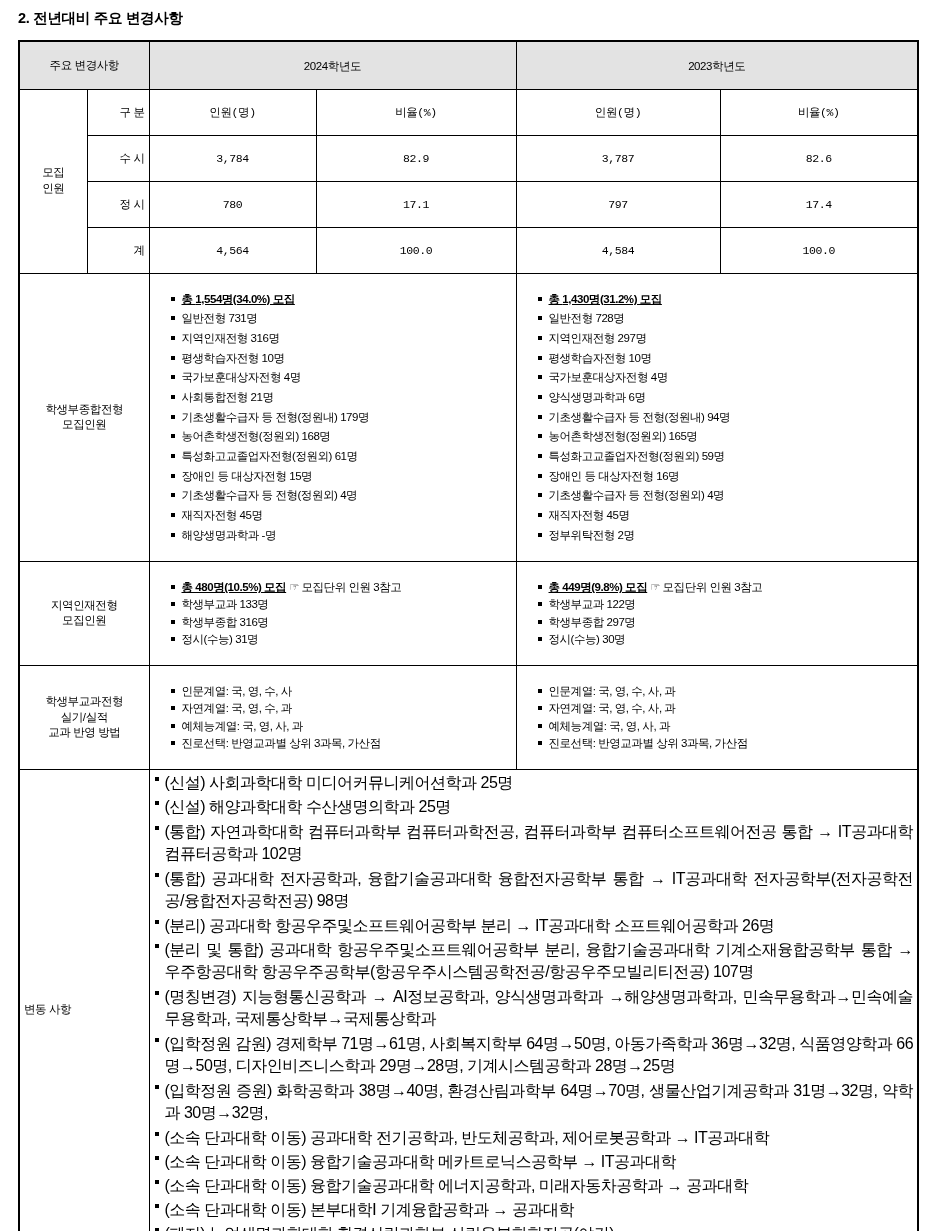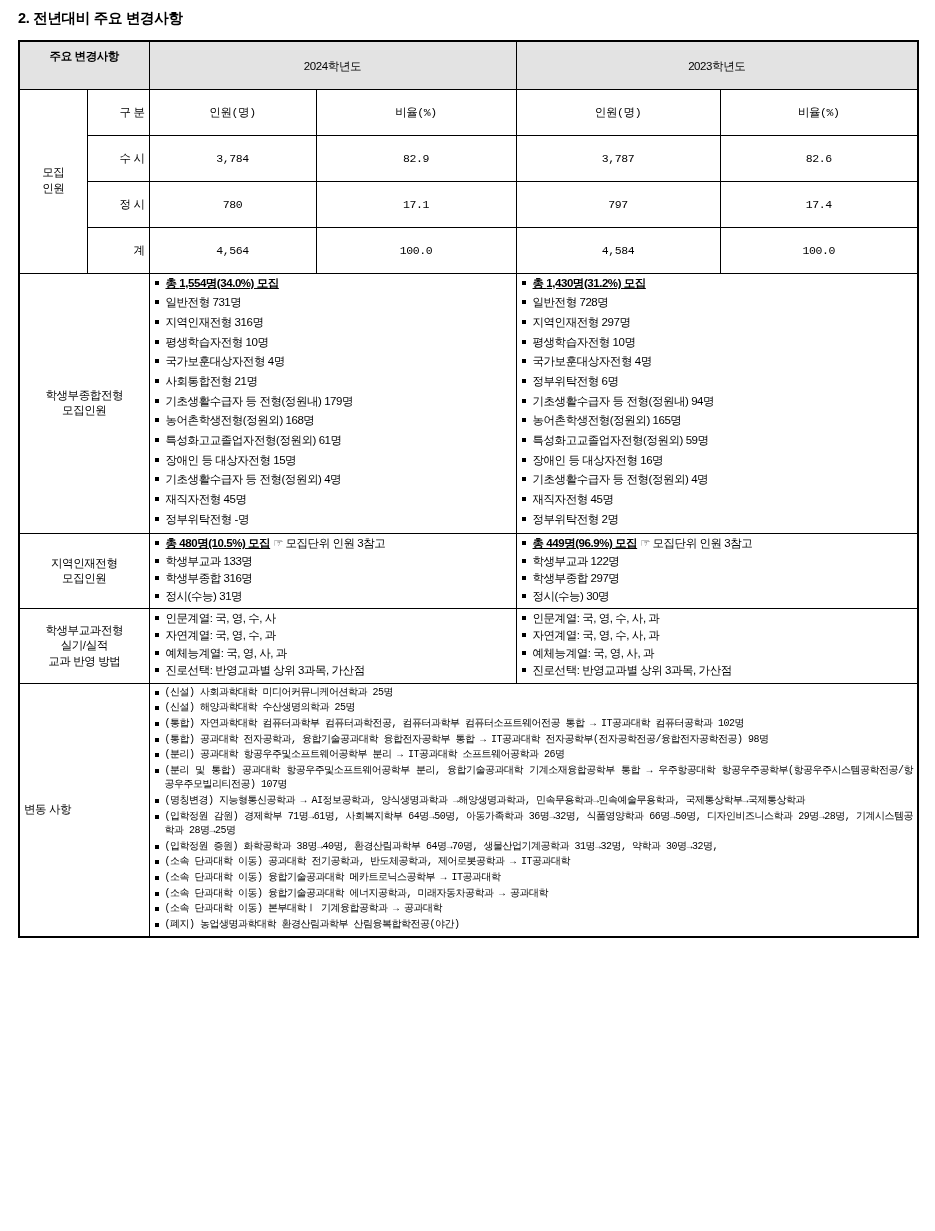--- a/index.html
+++ b/index.html
@@ -51,23 +51,23 @@
 
   
   .hdr {
     background: #e3e3e3;
     text-align: center;
     font-weight: bold;
     height: 48px;
     font-size: 12px;
   }
   .hdr.first {
-    font-weight: bold;
-    vertical-align: top;
-    padding-top: 7px;
+    font-weight: normal;
+    vertical-align: top;
+    padding-top: 16px;
   }
   .hdr.year {
     vertical-align: top;
     padding-top: 17px;
   }
 
   
   .lbl-cell {
     text-align: center;
     font-weight: bold;
@@ -94,21 +94,21 @@
   .row-h { height: 46px; }
   .row-h-first { height: 46px; }
 
   
   .list-cell {
     vertical-align: top;
     padding: 6px 6px 6px 8px;
   }
   ul.blist {
     list-style: none;
-    margin: 0;
+    margin: 16px;
     padding: 0;
   }
   ul.blist > li {
     position: relative;
     padding-left: 12px;
     margin: 0 0 4.5px 0;
     font-size: 11.5px;
     line-height: 1.32;
     letter-spacing: -0.45px;
   }
@@ -134,25 +134,24 @@
   }
   ul.clist {
     list-style: none;
     margin: 0;
     padding: 0;
   }
   ul.clist > li {
     position: relative;
     padding-left: 11px;
     margin: 0 0 1.5px 0;
-    font-size: 10px;
+    font-size: 16px;
     line-height: 1.42;
     letter-spacing: -0.5px;
     text-align: justify;
-    font-family: Liberation Mono, monospace;
   }
   ul.clist > li:before {
     content: "";
     position: absolute;
     left: 1px;
     top: 5px;
     width: 4px;
     height: 4px;
     background: #000;
   }
@@ -236,31 +235,31 @@
             <li>지역인재전형 316명</li>
             <li>평생학습자전형 10명</li>
             <li>국가보훈대상자전형 4명</li>
             <li>사회통합전형 21명</li>
             <li>기초생활수급자 등 전형(정원내) 179명</li>
             <li>농어촌학생전형(정원외) 168명</li>
             <li>특성화고교졸업자전형(정원외) 61명</li>
             <li>장애인 등 대상자전형 15명</li>
             <li>기초생활수급자 등 전형(정원외) 4명</li>
             <li>재직자전형 45명</li>
-            <li>정부위탁전형 -명</li>
+            <li>해양생명과학과 -명</li>
           </ul>
         </td>
         <td class="list-cell" colspan="2">
           <ul class="blist">
             <li><span class="u"><span>총 </span><span>1,430명(31.2%)</span><span> 모집</span></span></li>
             <li>일반전형 728명</li>
             <li>지역인재전형 297명</li>
             <li>평생학습자전형 10명</li>
             <li>국가보훈대상자전형 4명</li>
-            <li>정부위탁전형 6명</li>
+            <li>양식생명과학과 6명</li>
             <li>기초생활수급자 등 전형(정원내) 94명</li>
             <li>농어촌학생전형(정원외) 165명</li>
             <li>특성화고교졸업자전형(정원외) 59명</li>
             <li>장애인 등 대상자전형 16명</li>
             <li>기초생활수급자 등 전형(정원외) 4명</li>
             <li>재직자전형 45명</li>
             <li>정부위탁전형 2명</li>
           </ul>
         </td>
       </tr>
@@ -273,21 +272,21 @@
         <td class="list-cell" colspan="2">
           <ul class="blist dense">
             <li><span class="u">총 480명(10.5%) 모집</span><span> ☞ 모집단위 인원 3참고</span></li>
             <li>학생부교과 133명</li>
             <li>학생부종합 316명</li>
             <li>정시(수능) 31명</li>
           </ul>
         </td>
         <td class="list-cell" colspan="2">
           <ul class="blist dense">
-            <li><span class="u">총 449명(96.9%) 모집</span><span> ☞ 모집단위 인원 3참고</span></li>
+            <li><span class="u">총 449명(9.8%) 모집</span><span> ☞ 모집단위 인원 3참고</span></li>
             <li>학생부교과 122명</li>
             <li>학생부종합 297명</li>
             <li>정시(수능) 30명</li>
           </ul>
         </td>
       </tr>
 
       <tr>
         <td class="lbl-cell" colspan="2">
           <span>학생부교과전형</span><br>

